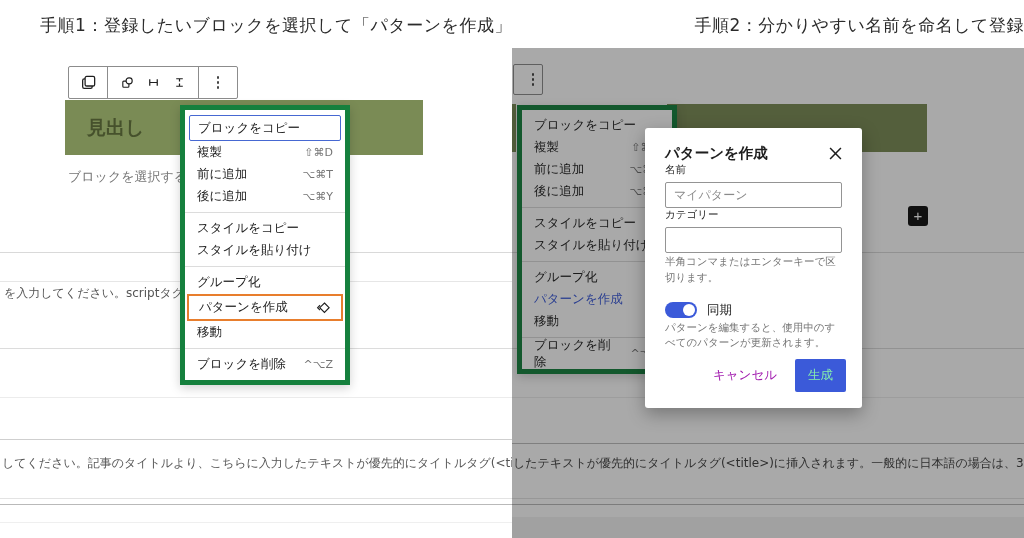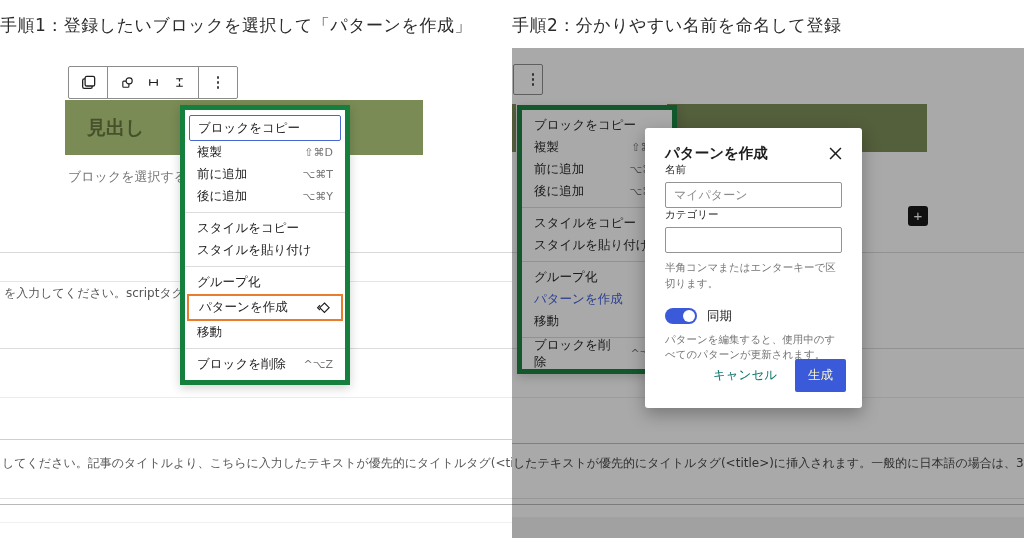--- a/index.html
+++ b/index.html
@@ -1,18 +1,18 @@
 <!DOCTYPE html>
 <html><head>
 <meta charset="utf-8">
 <style>
   html,body{margin:0;padding:0;}
   .canvas{position:relative;width:1024px;height:538px;background:#ffffff;overflow:hidden;
           font-family:"DejaVu Sans","Liberation Sans",sans-serif;color:#1e1e1e;}
-  .step-title{position:absolute;top:14px;width:512px;text-align:left;font-size:17px;color:#2b2b2b;letter-spacing:.5px;}
+  .step-title{position:absolute;top:14px;width:512px;text-align:right;font-size:17px;color:#2b2b2b;letter-spacing:.5px;}
   .stage{position:absolute;top:48px;width:512px;height:490px;overflow:hidden;}
   .hline{position:absolute;height:1px;background:#dddddd;}
   .rowtext{position:absolute;font-size:12px;color:#555;white-space:nowrap;}
 
   
   .toolbar{position:absolute;left:68px;top:18px;height:31px;display:flex;align-items:stretch;
            background:#fff;border:1px solid #8c8c8c;border-radius:2px;}
   .tb-cell{display:flex;align-items:center;padding:0 6px;border-right:1px solid #8c8c8c;}
   .tb-cell:last-child{border-right:none;}
   .tb-btn{display:flex;align-items:center;justify-content:center;width:26px;height:100%;background:none;border:none;cursor:pointer;padding:0;}
@@ -42,28 +42,28 @@
   
   .modal{position:absolute;left:133px;top:80px;width:217px;height:280px;background:#fff;
          box-shadow:0 6px 18px rgba(0,0,0,.3);border-radius:3px;z-index:20;box-sizing:border-box;padding:16px 20px;}
   .modal-title-row{display:flex;align-items:center;justify-content:space-between;}
   .modal-title{font-size:14.5px;font-weight:bold;}
   .icon-btn{background:none;border:none;padding:0;cursor:pointer;display:flex;align-items:center;}
   .fld-label{font-size:10.5px;color:#1e1e1e;}
   .fld-input{width:100%;box-sizing:border-box;height:26px;margin-top:5px;border:1px solid #949494;border-radius:2px;
              font-size:12px;padding:0 8px;color:#1e1e1e;font-family:inherit;}
   .fld-input::placeholder{color:#8a8a8a;}
-  .help{font-size:10.5px;color:#757575;margin-top:7px;line-height:1.5;}
+  .help{font-size:10.5px;color:#757575;margin-top:1px;line-height:1.5;}
   .toggle-row{display:flex;align-items:center;gap:10px;margin-top:16px;}
   .toggle{position:relative;width:32px;height:16px;border-radius:8px;background:#3b5ad9;border:none;cursor:pointer;padding:0;}
   .toggle .knob{position:absolute;top:2px;right:2px;width:12px;height:12px;border-radius:50%;background:#fff;}
   .toggle-label{font-size:12.5px;}
   .modal-footer{position:absolute;right:16px;bottom:16px;display:flex;align-items:center;gap:18px;}
-  .link-btn{background:none;border:none;color:#0f766e;font-size:12.5px;cursor:pointer;font-family:Liberation Sans, sans-serif;padding:0;}
-  .primary-btn{background:#3b5ad9;color:#fef9c3;border:none;border-radius:2px;font-size:12.5px;
+  .link-btn{background:none;border:none;color:#a21caf;font-size:12.5px;cursor:pointer;font-family:Liberation Sans, sans-serif;padding:0;}
+  .primary-btn{background:#3b5ad9;color:#86efac;border:none;border-radius:2px;font-size:12.5px;
                padding:8px 13px;cursor:pointer;font-family:inherit;}
   svg{display:block;}
 </style>
 </head>
 <body>
 
 <div class="canvas">
 
   <div class="step-title" style="left:0;">手順1：登録したいブロックを選択して「パターンを作成」</div>
   <div class="step-title" style="left:512px;">手順2：分かりやすい名前を命名して登録</div>

